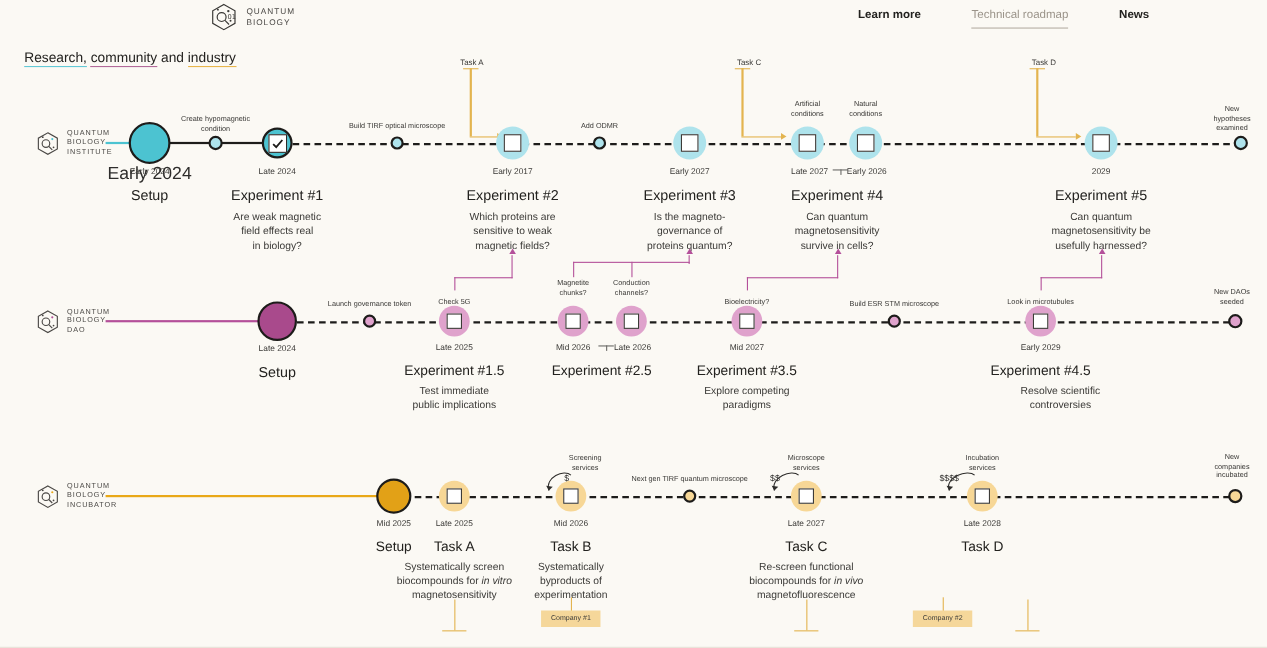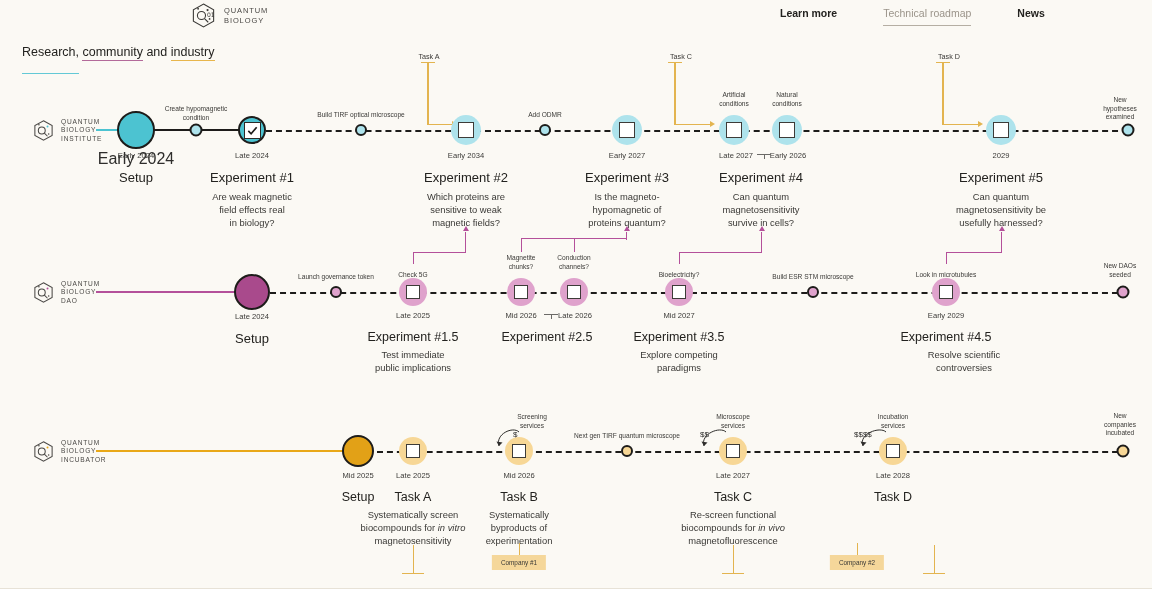--- a/index.html
+++ b/index.html
@@ -15,21 +15,21 @@
   .abs{position:absolute;}
 
   
   .brand{position:absolute;left:190px;top:2px;display:flex;align-items:center;gap:7px;}
   .brand-name{font-size:7.5px;line-height:9.5px;letter-spacing:.9px;font-weight:400;color:#4a4845;}
   .nav{position:absolute;top:7px;left:780px;display:flex;gap:46px;align-items:flex-start;}
   .nav-item{font-size:10.5px;font-weight:700;color:#23221f;white-space:nowrap;cursor:pointer;}
   .nav-item.active{color:#9b948a;font-weight:400;}
   .nav-item.active:after{content:"";display:block;height:1px;background:#b5aea3;margin-top:6px;}
   .page-title{position:absolute;left:22px;top:45px;font-size:12.5px;color:#23221f;}
-  .ul-teal{border-bottom:1.4px solid #63c9d6;padding-bottom:14px;}
+  .ul-teal{border-bottom:1.4px solid #63c9d6;padding-bottom:1px;}
   .ul-purple{border-bottom:1.4px solid #b36a9a;padding-bottom:1px;}
   .ul-amber{border-bottom:1.4px solid #e8b64c;padding-bottom:1px;}
 
   
   .row-logo{position:absolute;display:flex;align-items:center;gap:6px;}
   .row-logo .brand-name{font-size:6.6px;line-height:8.4px;letter-spacing:.8px;}
 
   .rail-solid{position:absolute;height:1.6px;}
   .rail-dash{position:absolute;height:0;border-top:2.4px dashed #1d1c1a;}
 
@@ -163,39 +163,39 @@
     <div class="bar" style="background:#e3b44f;"></div>
     <div class="stem" style="background:#e3b44f;height:62px;"></div>
   </div>
   <div class="hline" style="left:427px;top:124px;width:25px;background:#e3b44f;"></div>
   <div class="arrow-right" style="left:452px;top:121px;border-left:5px solid #e3b44f;"></div>
   <div class="lbl micro b" style="left:429px;top:52px;">Task A</div>
 
   <div class="node" style="left:466px;top:130px;width:30px;height:30px;background:#aee3ec;">
     <div class="node-sq"></div>
   </div>
-  <div class="lbl date" style="left:466px;top:151px;">Early 2034</div>
+  <div class="lbl date" style="left:466px;top:151px;">Early 2017</div>
   <div class="lbl title" style="left:466px;top:163px;">Experiment #2</div>
   <div class="lbl-wrap desc" style="left:466px;top:183px;width:180px;">
     <div>Which proteins are</div>
     <div>sensitive to weak</div>
     <div>magnetic fields?</div>
   </div>
 
   <div class="node" style="left:545px;top:130px;width:12px;height:12px;background:#aee3ec;border:2px solid #1d1c1a;"></div>
   <div class="lbl micro" style="left:545px;top:111px;">Add ODMR</div>
 
   <div class="node" style="left:627px;top:130px;width:30px;height:30px;background:#aee3ec;">
     <div class="node-sq"></div>
   </div>
   <div class="lbl date" style="left:627px;top:151px;">Early 2027</div>
   <div class="lbl title" style="left:627px;top:163px;">Experiment #3</div>
   <div class="lbl-wrap desc" style="left:627px;top:183px;width:180px;text-align:center;">
     <div>Is the magneto-</div>
-    <div>hypomagnetic of</div>
+    <div>governance of</div>
     <div>proteins quantum?</div>
   </div>
 
   <div class="tstem" style="left:668px;top:62px;">
     <div class="bar" style="background:#e3b44f;"></div>
     <div class="stem" style="background:#e3b44f;height:62px;"></div>
   </div>
   <div class="hline" style="left:674px;top:124px;width:36px;background:#e3b44f;"></div>
   <div class="arrow-right" style="left:710px;top:121px;border-left:5px solid #e3b44f;"></div>
   <div class="lbl micro b" style="left:681px;top:52px;">Task C</div>

